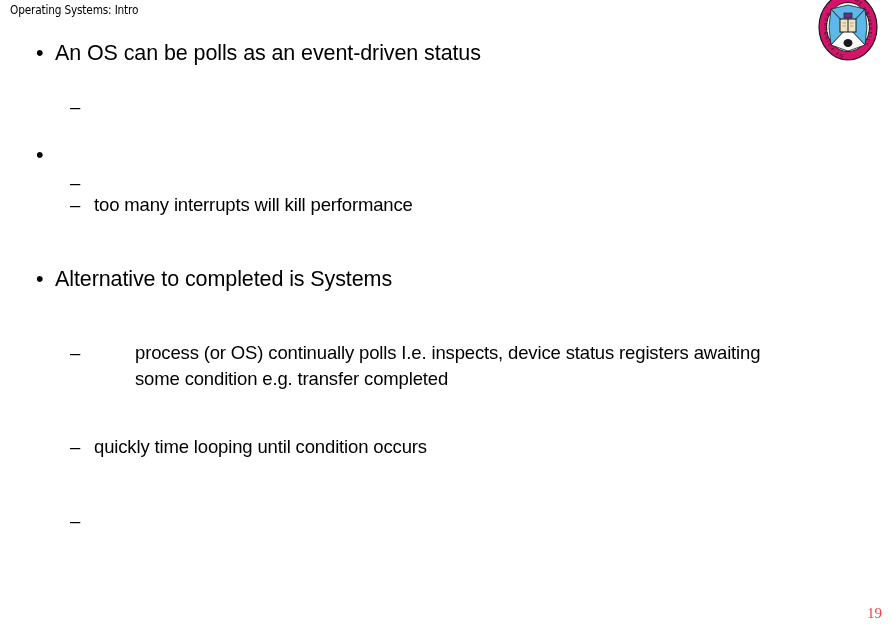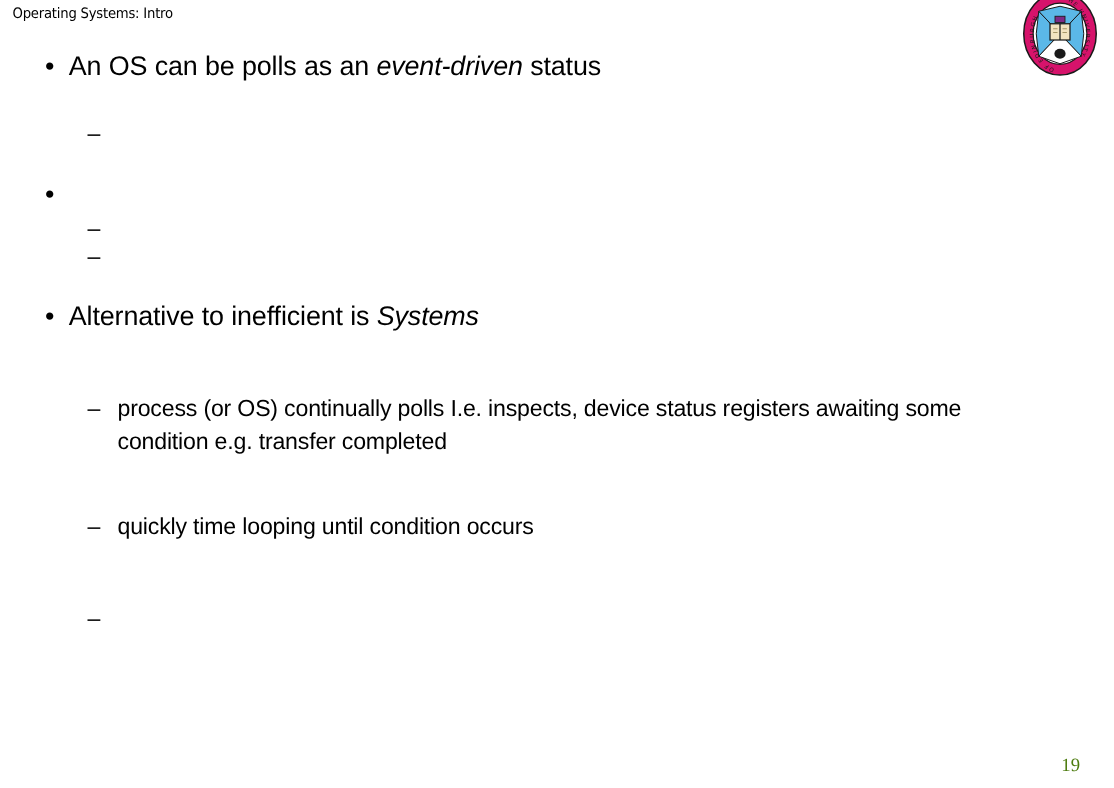--- a/index.html
+++ b/index.html
@@ -78,39 +78,40 @@
   }
   .lvl2 .marker {
     position: absolute;
     left: 70px;
     top: 0;
     font-size: 18.5px;
     line-height: 26px;
   }
   .lvl2 .wrap-indent {
     display: block;
+    margin-left: 41px;
   }
 
   .txt { white-space: normal; }
-  .em { font-style: italic; }
+  .em { }
 
   
   .gap-a { height: 28px; }
   .gap-b { height: 22px; }
   .gap-c { height: 20px; }
 
   
   #page-number {
     position: absolute;
-    right: 27px;
+    right: 9px;
     bottom: 8px;
     font-family: "Liberation Serif", serif;
     font-size: 15px;
     line-height: 17px;
-    color: #4d7c0f;
+    color: #ef4444;
   }
 </style>
 </head>
 <body>
 
 <div id="slide-header">Operating Systems: Intro</div>
 
 <div id="crest">
   <svg viewBox="0 0 62 70" xmlns="http://www.w3.org/2000/svg">
 
@@ -175,28 +176,29 @@
   <div class="gap-a"></div>
 
   <div class="bullet-row lvl2">
     <span class="marker">–</span>
   </div>
 
   <div class="gap-b"></div>
 
   <div class="bullet-row lvl2">
     <span class="marker">–</span>
+    <span class="txt">too many interrupts will kill performance</span>
   </div>
 
   <div class="gap-a"></div>
   <div class="gap-c"></div>
 
   <div class="bullet-row lvl1">
     <span class="marker">•</span>
-    <span class="txt"><span>Alternative to inefficient is </span><span class="em">Systems</span></span>
+    <span class="txt"><span>Alternative to completed is </span><span class="em">Systems</span></span>
   </div>
 
   <div class="gap-a"></div>
   <div class="gap-c"></div>
 
   <div class="bullet-row lvl2" style="padding-right:110px;">
     <span class="marker">–</span>
     <span class="txt wrap-indent">process (or OS) continually polls I.e. inspects, device status registers awaiting some condition e.g. transfer completed</span>
   </div>
 

